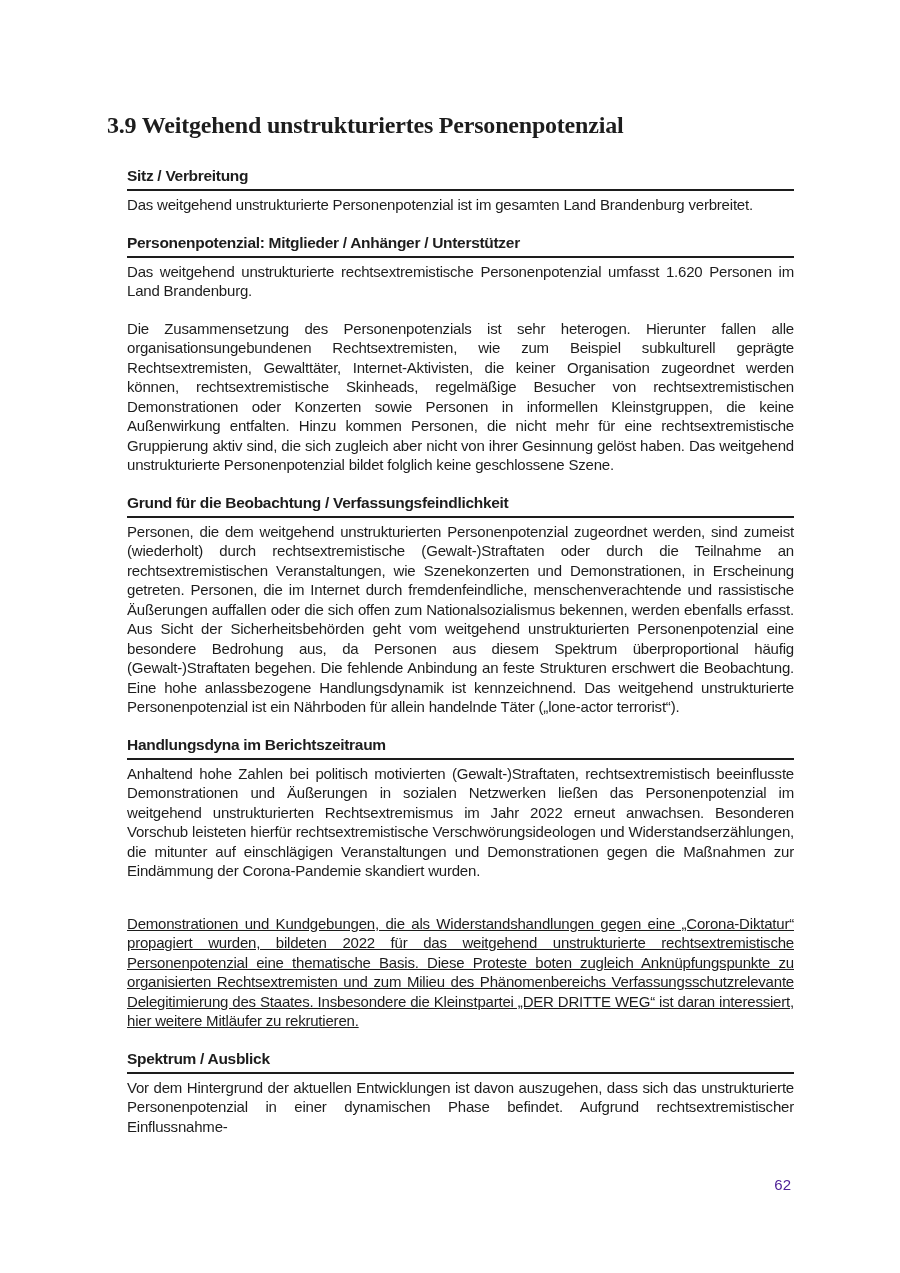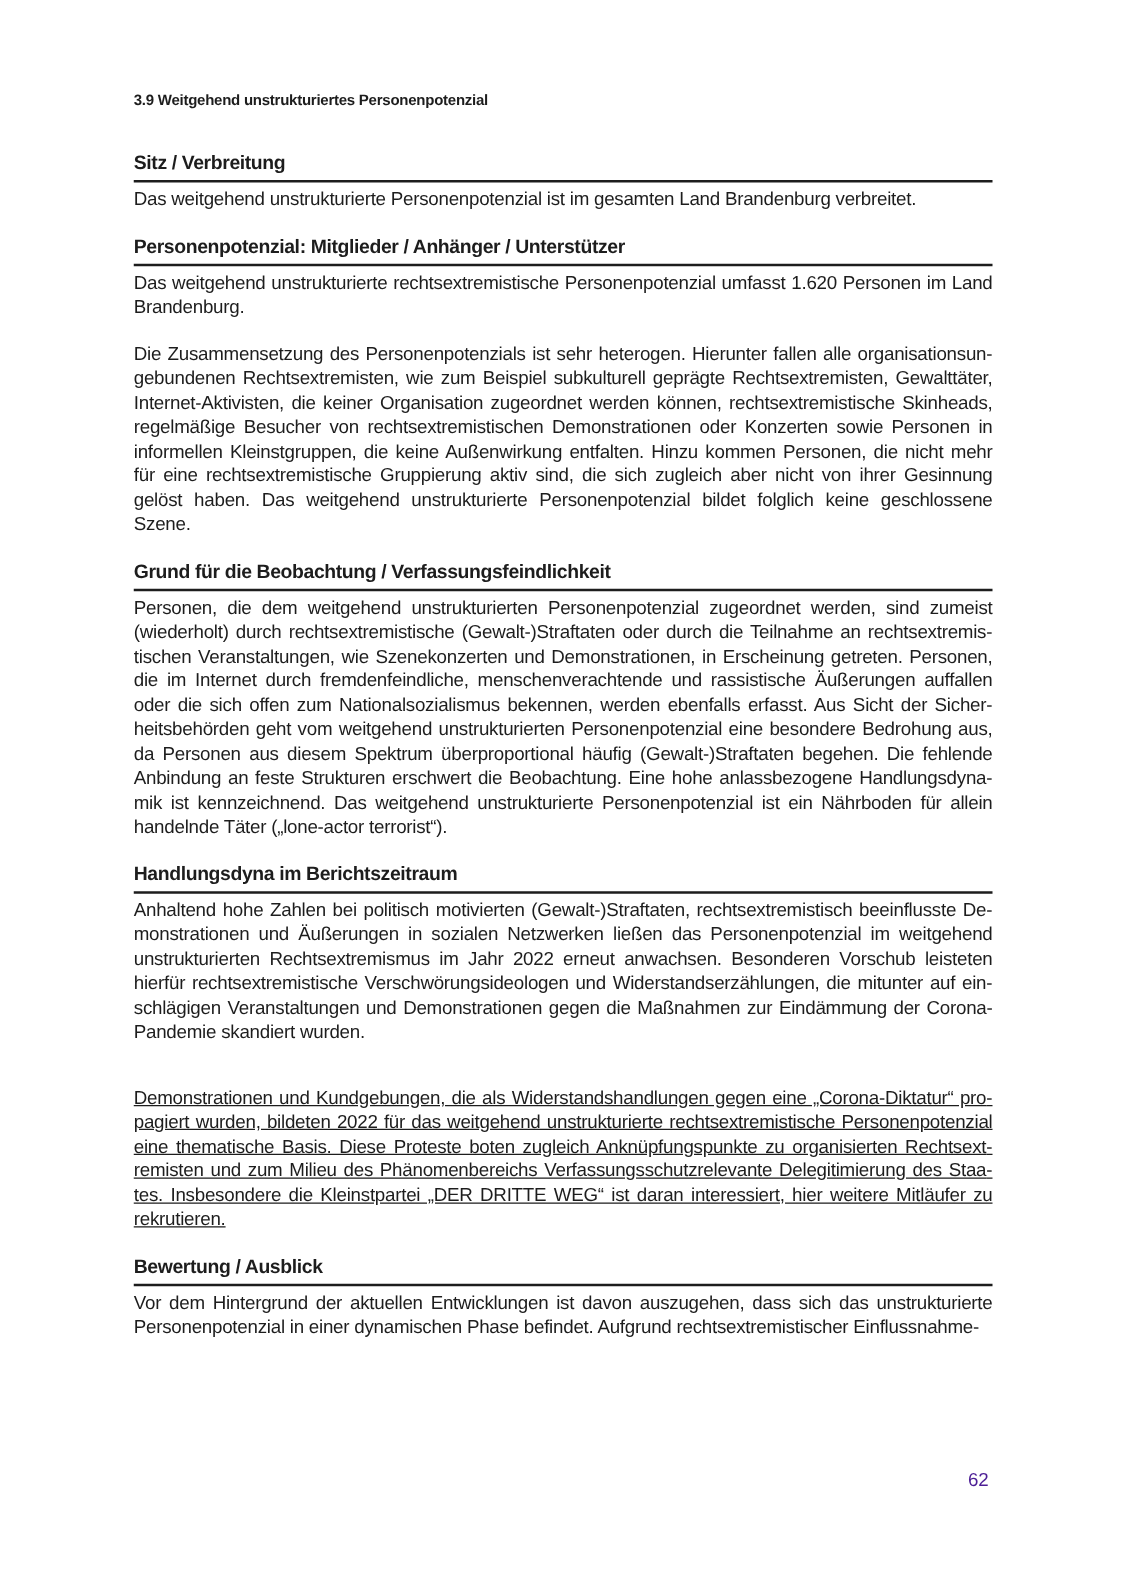--- a/index.html
+++ b/index.html
@@ -17,29 +17,31 @@
     overflow: hidden;
   }
   .content {
     position: absolute;
     left: 107px;
     top: 0;
     width: 687px;
   }
   .title {
     margin: 0;
-    padding-top: 69px;
+    padding-top: 114px;
     margin-bottom: 30px;
-    font-size: 12px;
+    font-size: 24px;
     line-height: 22px;
     font-weight: bold;
     letter-spacing: -0.2px;
+    font-family: Liberation Serif, serif;
   }
   .doc-section {
     margin-bottom: 18px;
+    margin-left: 20px;
   }
   .sec-heading {
     margin: 0;
     font-size: 15.5px;
     line-height: 19px;
     font-weight: bold;
     letter-spacing: -0.3px;
     padding-bottom: 4px;
     border-bottom: 2px solid #1d1d1d;
   }
@@ -86,19 +88,19 @@
         <section class="doc-section">
           <h2 class="sec-heading">Grund für die Beobachtung / Verfassungsfeindlichkeit</h2>
           <p class="sec-para">Personen, die dem weitgehend unstrukturierten Personenpotenzial zugeordnet werden, sind zumeist (wiederholt) durch rechtsextremistische (Gewalt-)Straftaten oder durch die Teilnahme an rechtsextremis­tischen Veranstaltungen, wie Szenekonzerten und Demonstrationen, in Erscheinung getreten. Personen, die im Internet durch fremdenfeindliche, menschenverachtende und rassistische Äußerungen auffallen oder die sich offen zum Nationalsozialismus bekennen, werden ebenfalls erfasst. Aus Sicht der Sicher­heitsbehörden geht vom weitgehend unstrukturierten Personenpotenzial eine besondere Bedrohung aus, da Personen aus diesem Spektrum überproportional häufig (Gewalt-)Straftaten begehen. Die fehlende Anbindung an feste Strukturen erschwert die Beobachtung. Eine hohe anlassbezogene Handlungsdyna­mik ist kennzeichnend. Das weitgehend unstrukturierte Personenpotenzial ist ein Nährboden für allein handelnde Täter („lone-actor terrorist“).</p>
         </section>
         <section class="doc-section">
           <h2 class="sec-heading">Handlungsdyna im Berichtszeitraum</h2>
           <p class="sec-para">Anhaltend hohe Zahlen bei politisch motivierten (Gewalt-)Straftaten, rechtsextremistisch beeinflusste De­monstrationen und Äußerungen in sozialen Netzwerken ließen das Personenpotenzial im weitgehend unstrukturierten Rechtsextremismus im Jahr 2022 erneut anwachsen. Besonderen Vorschub leisteten hierfür rechtsextremistische Verschwörungsideologen und Widerstandserzählungen, die mitunter auf ein­schlägigen Veranstaltungen und Demonstrationen gegen die Maßnahmen zur Eindämmung der Corona-Pandemie skandiert wurden.</p>
           <p class="sec-para">Demonstrationen und Kundgebungen, die als Widerstandshandlungen gegen eine „Corona-Diktatur“ pro­pagiert wurden, bildeten 2022 für das weitgehend unstrukturierte rechtsextremistische Personenpotenzial eine thematische Basis. Diese Proteste boten zugleich Anknüpfungspunkte zu organisierten Rechtsext­remisten und zum Milieu des Phänomenbereichs Verfassungsschutzrelevante Delegitimierung des Staa­tes. Insbesondere die Kleinstpartei „DER DRITTE WEG“ ist daran interessiert, hier weitere Mitläufer zu rekrutieren.</p>
         </section>
         <section class="doc-section">
-          <h2 class="sec-heading">Bewertung / Ausblick</h2>
+          <h2 class="sec-heading">Spektrum / Ausblick</h2>
           <p class="sec-para">Vor dem Hintergrund der aktuellen Entwicklungen ist davon auszugehen, dass sich das unstrukturierte Personenpotenzial in einer dynamischen Phase befindet. Aufgrund rechtsextremistischer Einflussnahme-</p>
         </section>
       </div>
   </div>
   <div class="page-number">62</div>
 </div>
 
 </body></html>

